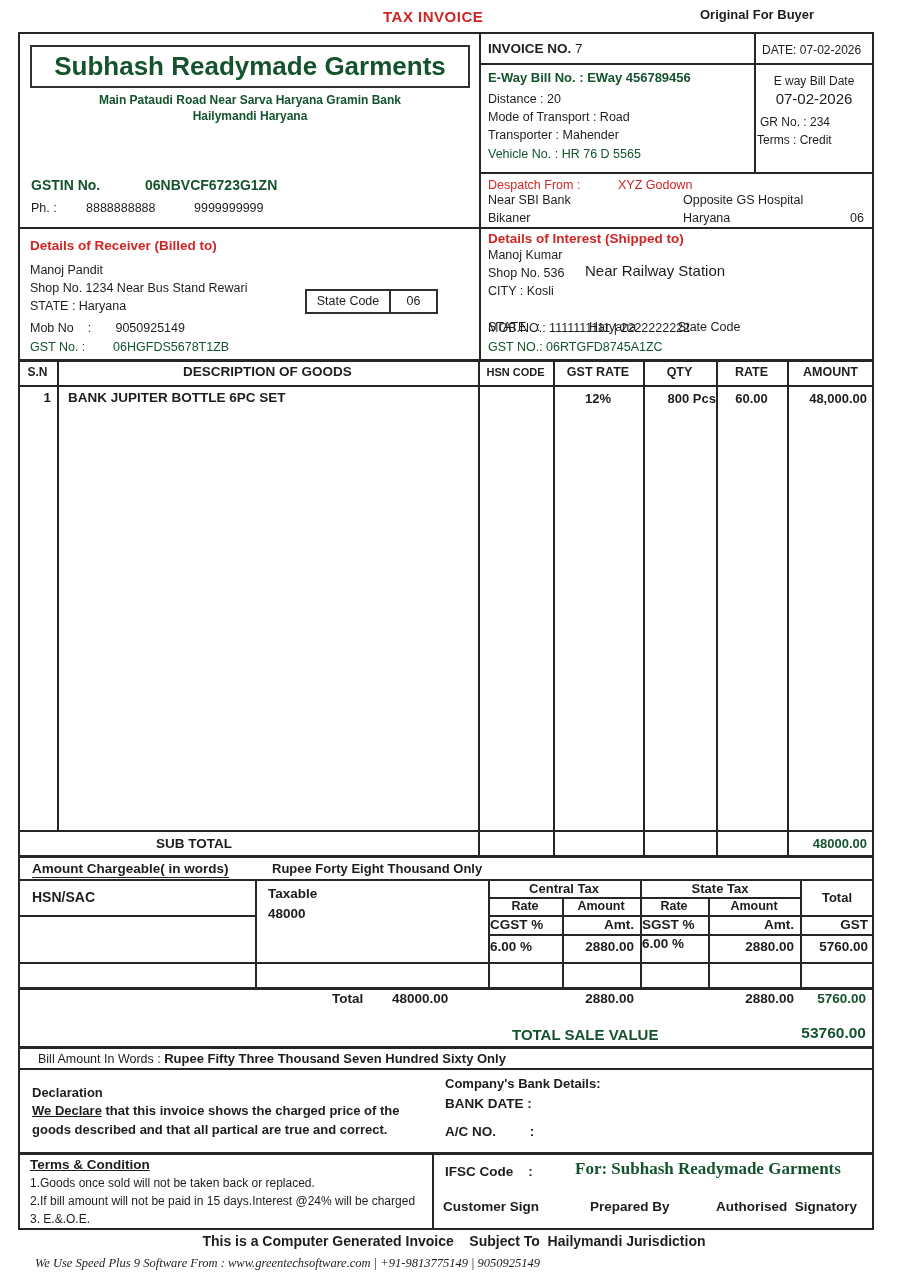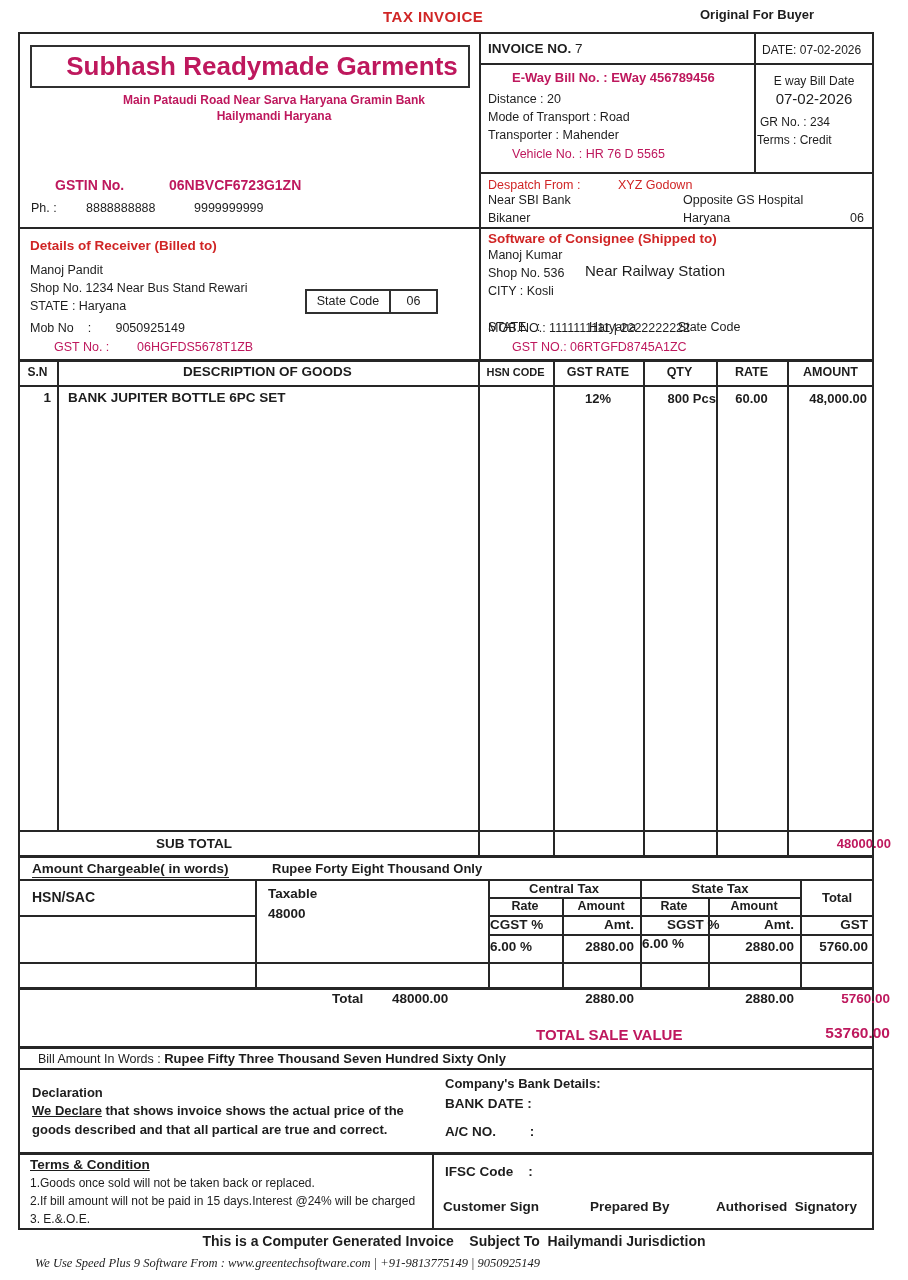--- a/index.html
+++ b/index.html
@@ -1,20 +1,20 @@
 <!DOCTYPE html>
 <html><head>
 <meta charset="utf-8">
 <style>
   html,body{margin:0;padding:0;background:#ffffff;}
   .page{position:relative;width:908px;height:1280px;background:#ffffff;
         font-family:"Liberation Sans",sans-serif;color:#1d1d1d;font-size:12.5px;overflow:hidden;}
   .abs{position:absolute;}
   .b{font-weight:bold;}
-  .blue{color:#be185d;margin-left:24px;}
+  .blue{color:#14532d;}
   .red{color:#d02525;}
   .pre{white-space:pre;}
   .ctr{text-align:center;}
   .rt{text-align:right;}
   .hline{position:absolute;background:#262626;height:1.5px;}
   .vline{position:absolute;background:#262626;width:1.5px;}
   .thick{height:2.5px;}
   .frame{position:absolute;left:18px;top:32px;width:856px;height:1198px;
          border:2.5px solid #262626;box-sizing:border-box;}
   .box{position:absolute;border:2px solid #303030;box-sizing:border-box;}
@@ -74,21 +74,21 @@
   <div class="abs" style="left:30px;top:263px;">Manoj Pandit</div>
   <div class="abs" style="left:30px;top:281px;">Shop No. 1234 Near Bus Stand Rewari</div>
   <div class="abs" style="left:30px;top:299px;">STATE : Haryana</div>
   <div class="box" style="left:305px;top:289px;width:133px;height:25px;">
     <div style="position:absolute;left:0;top:0;width:84px;height:100%;border-right:2px solid #303030;box-sizing:border-box;text-align:center;line-height:21px;">State Code</div>
     <div style="position:absolute;left:84px;top:0;right:0;height:100%;text-align:center;line-height:21px;">06</div>
   </div>
   <div class="abs pre" style="left:30px;top:321px;">Mob No    :       9050925149</div>
   <div class="abs pre blue" style="left:30px;top:340px;">GST No. :        06HGFDS5678T1ZB</div>
 
-  <div class="abs red b" style="left:488px;top:231px;font-size:13.5px;">Software of Consignee (Shipped to)</div>
+  <div class="abs red b" style="left:488px;top:231px;font-size:13.5px;">Details of Interest (Shipped to)</div>
   <div class="abs" style="left:488px;top:248px;">Manoj Kumar</div>
   <div class="abs" style="left:488px;top:266px;">Shop No. 536</div>
   <div class="abs" style="left:585px;top:262px;font-size:15px;">Near Railway Station</div>
   <div class="abs" style="left:488px;top:284px;">CITY : Kosli</div>
   <div class="abs pre" style="left:488px;top:320px;">STATE   :              Haryana            State Code</div>
   <div class="abs" style="left:488px;top:321px;">MOB.NO.: 1111111111 | 2222222222</div>
   <div class="abs blue" style="left:488px;top:340px;">GST NO.: 06RTGFD8745A1ZC</div>
 
   <div class="hline thick" style="left:18px;top:359px;width:856px;"></div>
   <div class="hline" style="left:18px;top:385px;width:856px;"></div>
@@ -141,21 +141,21 @@
   <div class="abs b" style="left:268px;top:906px;font-size:13.5px;">48000</div>
   <div class="abs b ctr" style="left:488px;top:881px;width:152px;font-size:13px;">Central Tax</div>
   <div class="abs b ctr" style="left:640px;top:881px;width:160px;font-size:13px;">State Tax</div>
   <div class="abs b ctr" style="left:800px;top:890px;width:74px;font-size:13px;">Total</div>
   <div class="abs b ctr" style="left:488px;top:899px;width:74px;font-size:12.5px;">Rate</div>
   <div class="abs b ctr" style="left:562px;top:899px;width:78px;font-size:12.5px;">Amount</div>
   <div class="abs b ctr" style="left:640px;top:899px;width:68px;font-size:12.5px;">Rate</div>
   <div class="abs b ctr" style="left:708px;top:899px;width:92px;font-size:12.5px;">Amount</div>
   <div class="abs b" style="left:490px;top:917px;font-size:13.5px;">CGST %</div>
   <div class="abs b rt" style="left:562px;top:917px;width:72px;font-size:13.5px;">Amt.</div>
-  <div class="abs b" style="left:642px;top:917px;font-size:13.5px;padding-left:25px;">SGST %</div>
+  <div class="abs b" style="left:642px;top:917px;font-size:13.5px;">SGST %</div>
   <div class="abs b rt" style="left:708px;top:917px;width:86px;font-size:13.5px;">Amt.</div>
   <div class="abs b rt" style="left:800px;top:917px;width:68px;font-size:13.5px;">GST</div>
   <div class="abs b" style="left:490px;top:939px;font-size:13.5px;">6.00 %</div>
   <div class="abs b rt" style="left:562px;top:939px;width:72px;font-size:13.5px;">2880.00</div>
   <div class="abs b" style="left:642px;top:936px;font-size:13.5px;">6.00 %</div>
   <div class="abs b rt" style="left:708px;top:939px;width:86px;font-size:13.5px;">2880.00</div>
   <div class="abs b rt" style="left:800px;top:939px;width:68px;font-size:13.5px;">5760.00</div>
 
   <div class="abs b" style="left:332px;top:991px;font-size:13.5px;">Total</div>
   <div class="abs b" style="left:392px;top:991px;font-size:13.5px;">48000.00</div>
@@ -167,34 +167,35 @@
   <div class="abs b rt blue" style="left:760px;top:1024px;width:106px;font-size:15.5px;">53760.00</div>
 
   <div class="hline thick" style="left:18px;top:1046px;width:856px;"></div>
   <div class="abs" style="left:22px;top:1051px;font-size:12.5px;margin-left:16px;">
     <span>Bill Amount In Words : </span><span class="b" style="font-size:13px;">Rupee Fifty Three Thousand Seven Hundred Sixty Only</span>
   </div>
   <div class="hline" style="left:18px;top:1068px;width:856px;"></div>
 
   <div class="abs b" style="left:32px;top:1085px;font-size:13px;">Declaration</div>
   <div class="abs b" style="left:32px;top:1103px;font-size:13px;">
-    <span style="text-decoration:underline;">We Declare</span><span> that shows invoice shows the actual price of the</span>
+    <span style="text-decoration:underline;">We Declare</span><span> that this invoice shows the charged price of the</span>
   </div>
   <div class="abs b" style="left:32px;top:1122px;font-size:13px;">goods described and that all partical are true and correct.</div>
   <div class="abs b" style="left:445px;top:1076px;font-size:13px;">Company's Bank Details:</div>
   <div class="abs b pre" style="left:445px;top:1096px;font-size:13.5px;">BANK DATE :</div>
   <div class="abs b pre" style="left:445px;top:1116px;font-size:13.5px;margin-top:8px;">A/C NO.         :</div>
   <div class="abs b pre" style="left:445px;top:1136px;font-size:13.5px;margin-top:28px;">IFSC Code    :</div>
 
   <div class="hline thick" style="left:18px;top:1152px;width:856px;"></div>
   <div class="vline" style="left:432px;top:1152px;height:78px;"></div>
   <div class="abs b" style="left:30px;top:1157px;font-size:13.5px;text-decoration:underline;">Terms &amp; Condition</div>
   <div class="abs" style="left:30px;top:1176px;font-size:12px;">1.Goods once sold will not be taken back or replaced.</div>
   <div class="abs" style="left:30px;top:1194px;font-size:12px;">2.If bill amount will not be paid in 15 days.Interest @24% will be charged</div>
   <div class="abs" style="left:30px;top:1212px;font-size:12px;">3. E.&amp;.O.E.</div>
+  <div class="abs b blue serif" style="left:575px;top:1159px;font-size:17px;">For: Subhash Readymade Garments</div>
   <div class="abs b" style="left:443px;top:1199px;font-size:13.5px;">Customer Sign</div>
   <div class="abs b" style="left:590px;top:1199px;font-size:13.5px;">Prepared By</div>
   <div class="abs b pre" style="left:716px;top:1199px;font-size:13.5px;">Authorised  Signatory</div>
 
   <div class="abs b ctr pre" style="left:0px;top:1233px;width:908px;font-size:14px;">This is a Computer Generated Invoice    Subject To  Hailymandi Jurisdiction</div>
   <div class="abs serif" style="left:35px;top:1256px;font-size:12.5px;font-style:italic;">We Use Speed Plus 9 Software From : www.greentechsoftware.com | +91-9813775149 | 9050925149</div>
 
 </div>
 
 </body></html>

